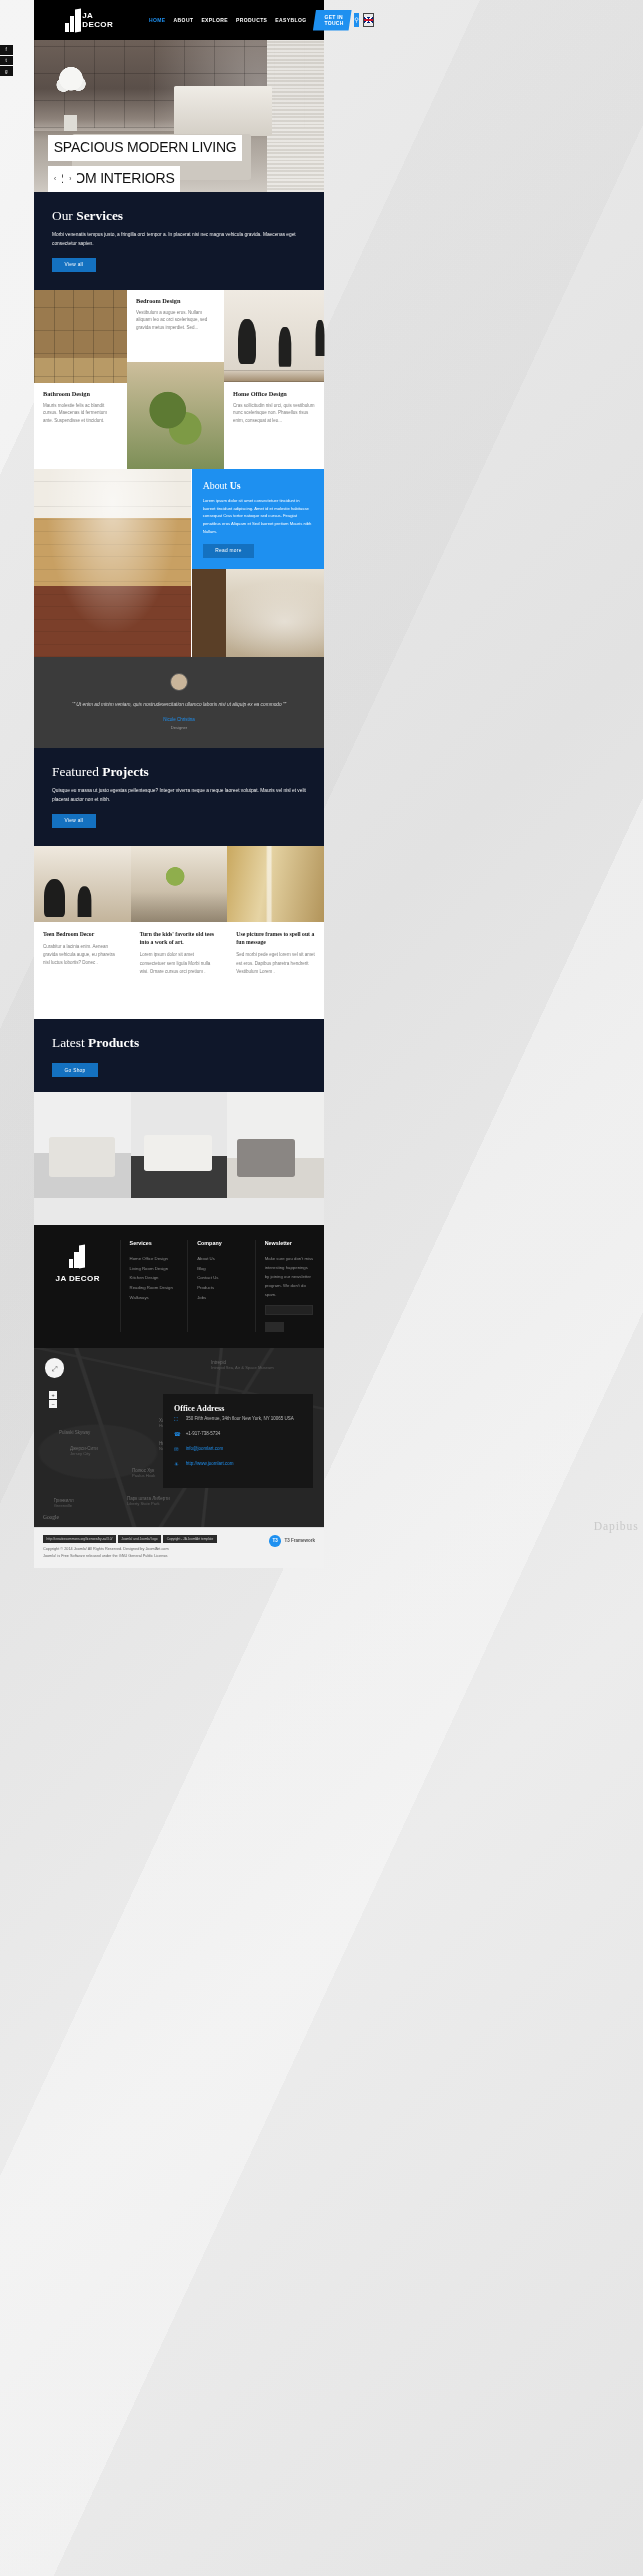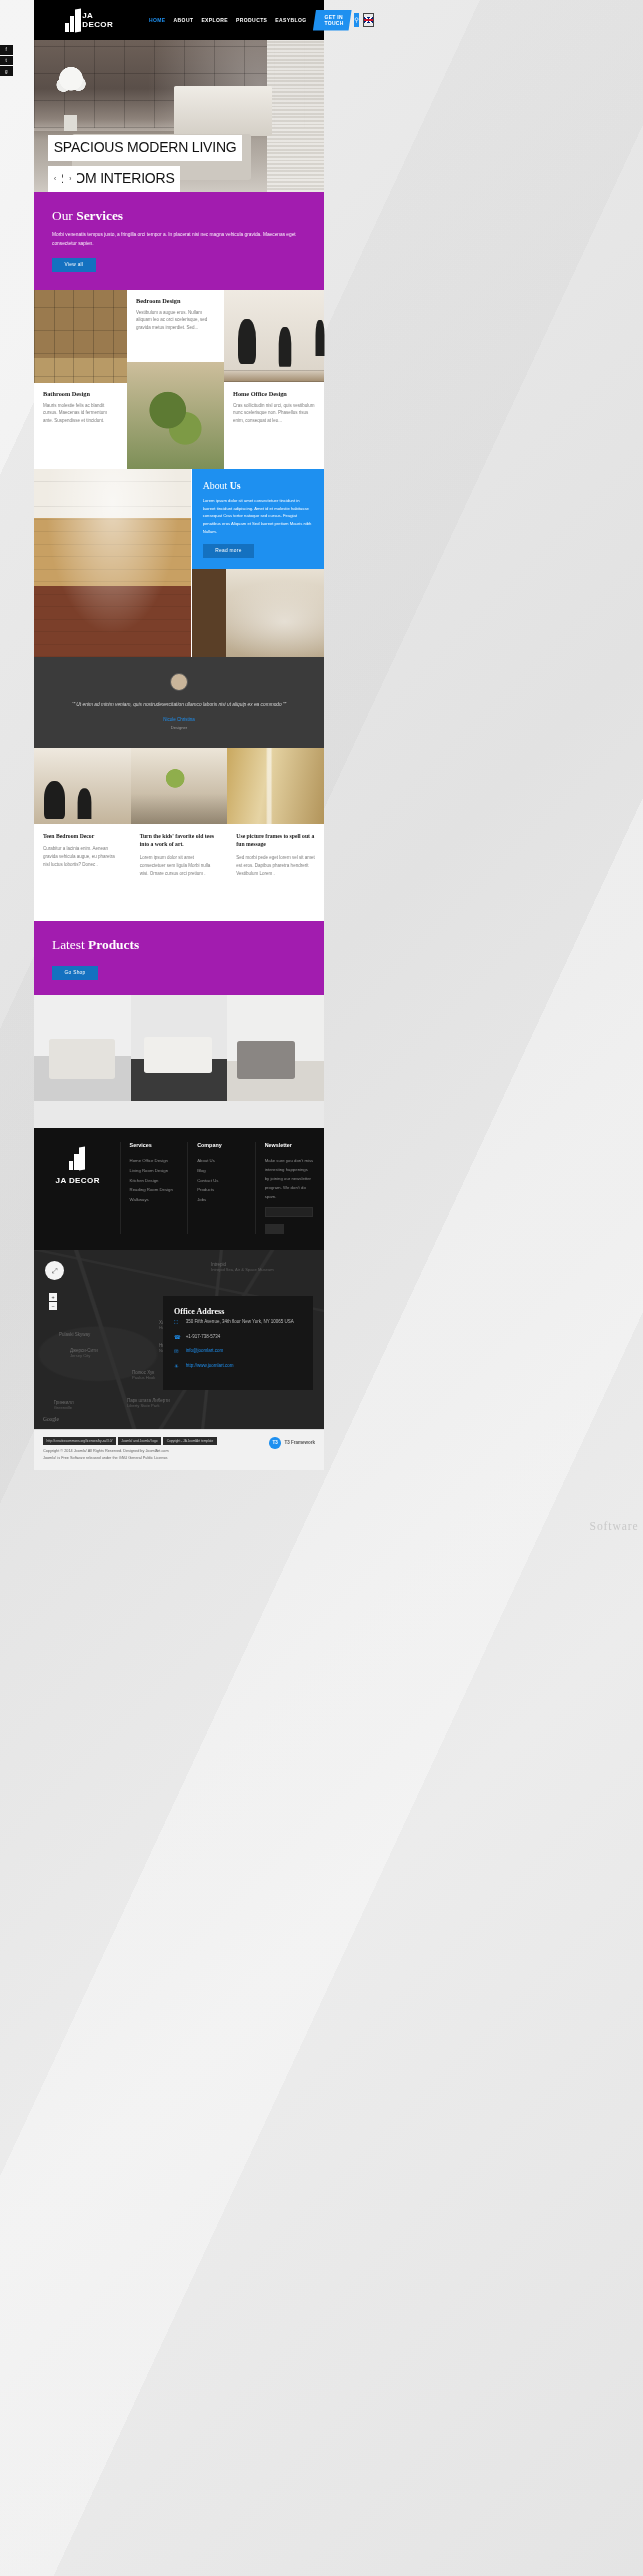--- a/index.html
+++ b/index.html
@@ -109,21 +109,21 @@
     position:absolute; left:14.3px; top:95px;
     font-family:"Liberation Sans", sans-serif;
     font-size:14px; line-height:1.55; color:#111; letter-spacing:-0.2px;
   }
   .hero-title span{ background:#fff; padding:1.8px 5.4px 2.7px; display:inline-block; margin-bottom:5px;}
   .hero-arrows{ position:absolute; left:14.3px; bottom:8px; display:flex; gap:1.8px;}
   .hero-arrows b{ width:13.4px;height:11.6px;background:#fff;color:#333;font-size:6.3px;font-weight:normal;
     display:flex;align-items:center;justify-content:center;}
 
   
-  .blue { background:#a21caf; color:#fff; padding:16px 18px 18px; }
+  .blue { background:#0f172a; color:#fff; padding:16px 18px 18px; }
   .blue h2{ font-family:"Liberation Serif", serif; font-size:13.4px; font-weight:normal; margin-bottom:7.2px;}
   .blue h2 b{ font-weight:bold; }
   .blue p{ font-size:4.8px; line-height:1.85; opacity:.95; max-width:259px;}
   .btn-dark{ display:inline-block; margin-top:9px; background:#1471c0; color:#fff;
     font-size:4.8px; padding:4.5px 12.5px; letter-spacing:0.3px;}
 
   
   .svc { position:relative; background:#fff; height:179px; }
   .ph { position:absolute; background-size:cover; background-position:center; }
   .img-kitchen{ background:
@@ -253,21 +253,21 @@
   .t3 .badge{ width:11.6px;height:11.6px;border-radius:50%;background:#1e90f0;color:#fff;font-size:4.5px;
     display:flex;align-items:center;justify-content:center;font-weight:bold;}
   .t3 .t3t{ font-size:4.5px;color:#555;line-height:1.2;}
   .watermark{ position:absolute; right:5.4px; top:1520px; color:#c9c9c9; font-size:11.6px;
     font-family:"Liberation Serif",serif; letter-spacing:0.9px; z-index:3;}
 </style>
 </head>
 <body>
 
 <div class="page-bg"></div>
-<div class="watermark">Software</div>
+<div class="watermark">Dapibus</div>
 
 <div class="rail">
   <div>f</div>
   <div>t</div>
   <div>g</div>
 </div>
 
 <div class="wrap">
 
   <div class="header">
@@ -353,20 +353,28 @@
     <div class="about-r2"></div>
   </div>
 
   <div class="testi">
     <div class="av"></div>
     <q>” Ut enim ad minim veniam, quis nostrudexercitation ullamco laboris nisi ut aliquip ex ea commodo ”</q>
     <div class="nm">Nicole Christina</div>
     <div class="rl">Designer</div>
   </div>
 
+  <div class="blue">
+    <h2>
+      <span>Featured</span>
+      <b>Projects</b>
+    </h2>
+    <p>Quisque eu massa ut justo egestas pellentesque? Integer viverra neque a neque laoreet volutpat. Mauris vel nisl et velit placerat auctor non et nibh.</p>
+    <div class="btn-dark">View all</div>
+  </div>
 
   <div class="proj">
     <div style="display:flex;">
       <div style="position:relative;width:97px;height:76px;" class="ph p1"></div>
       <div style="position:relative;width:97px;height:76px;" class="ph p2"></div>
       <div style="position:relative;width:97px;height:76px;" class="ph p3"></div>
     </div>
     <div style="display:flex;">
       <div class="proj-txt" style="width:97px;">
         <h3>Teen Bedroom Decor</h3>

